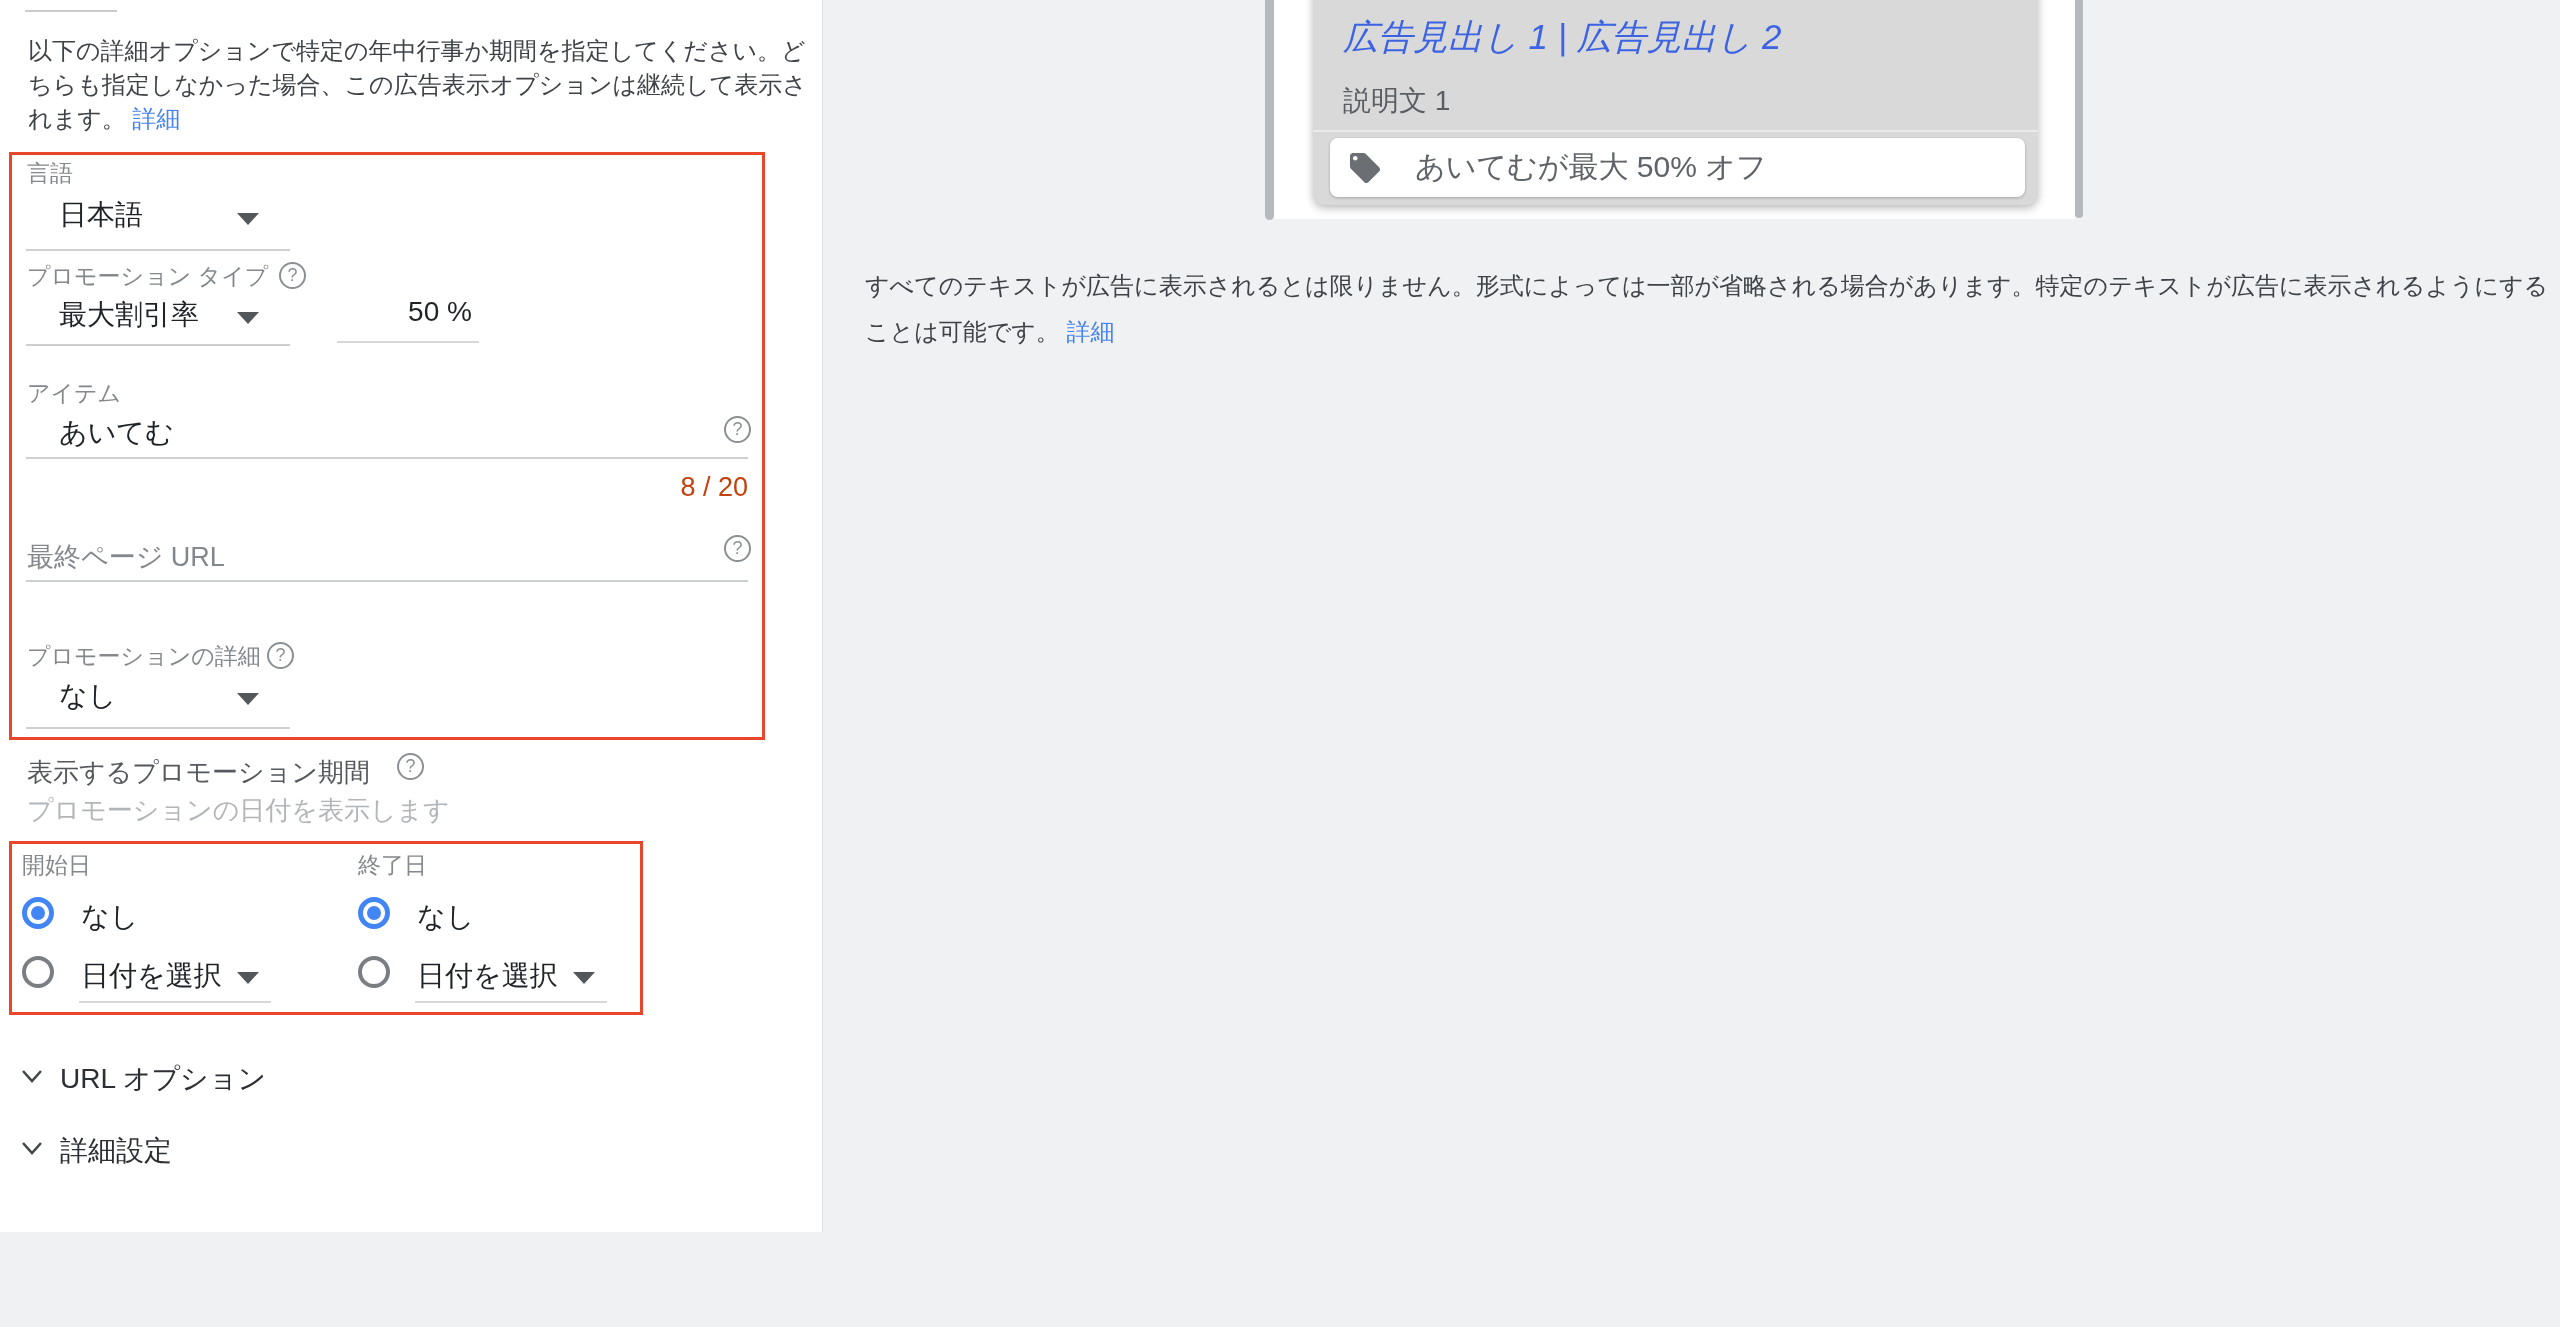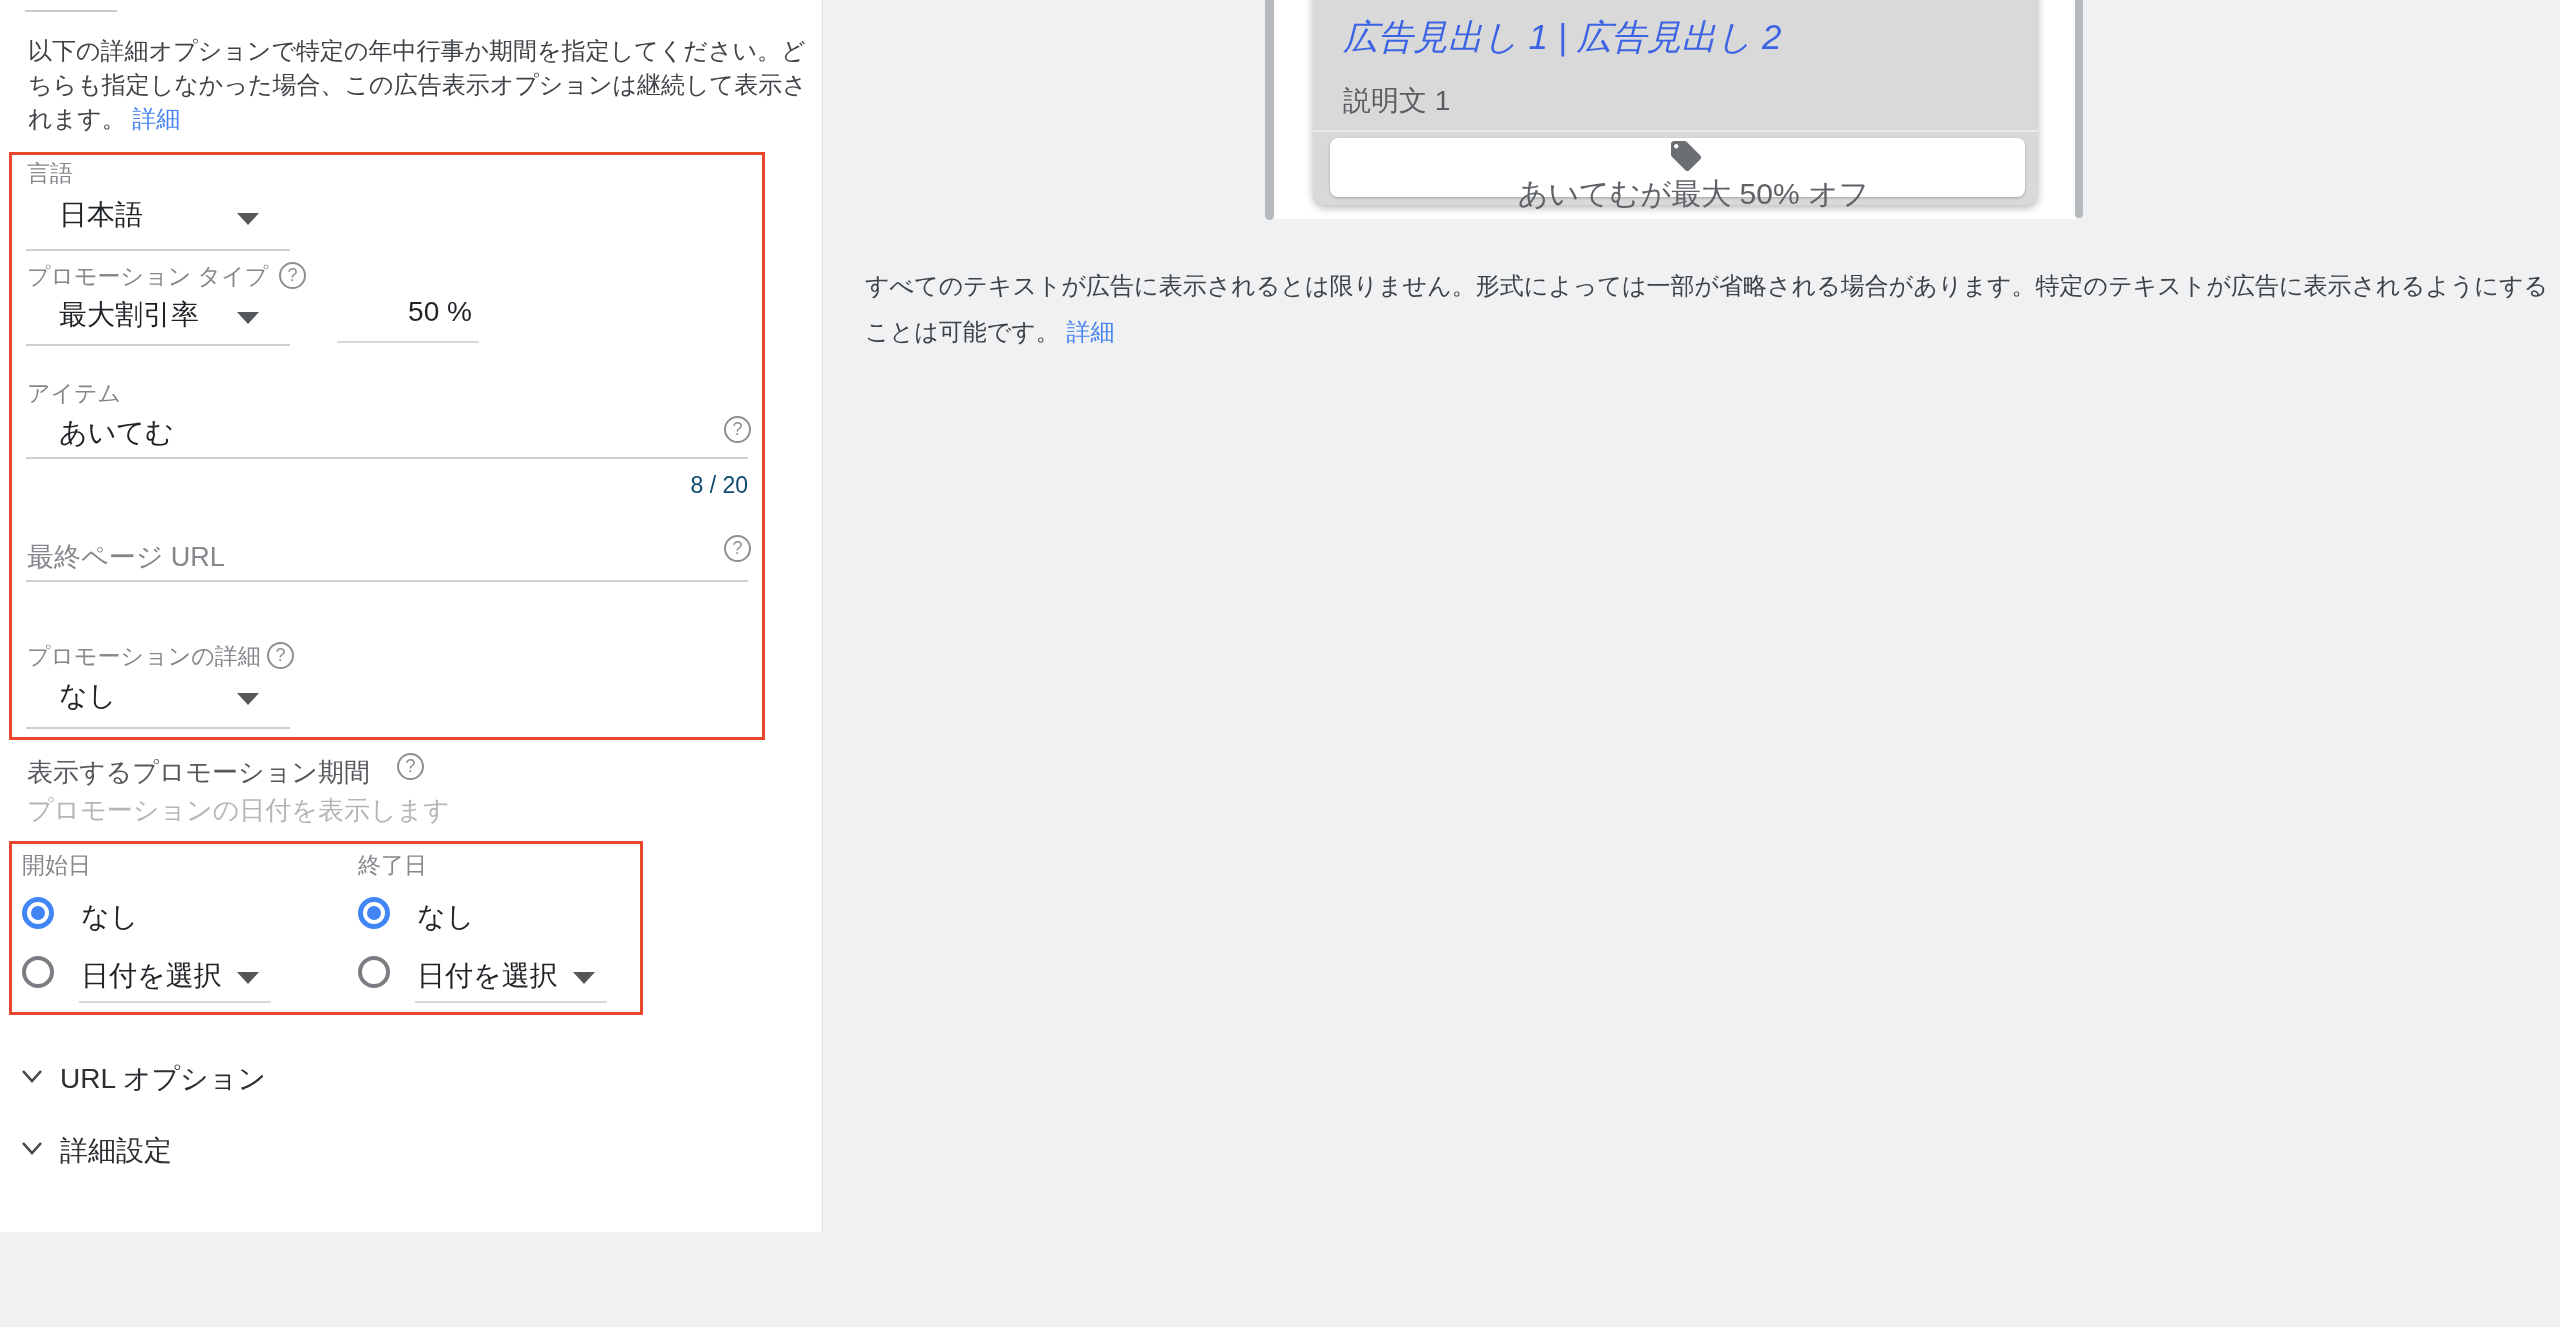--- a/index.html
+++ b/index.html
@@ -18,21 +18,21 @@
   .redbox{position:absolute;border:3px solid #e8472c;box-sizing:border-box;background:transparent;}
   .field-label{font-size:23px;color:#84888c;white-space:nowrap;}
   .field-value{font-size:28px;color:#1f2327;white-space:nowrap;cursor:pointer;margin-left:32px;}
   .placeholder{font-size:27px;color:#84888c;white-space:nowrap;}
   .underline{height:2px;background:#cdd0d2;}
   .dd-arrow{width:0;height:0;border-left:11px solid transparent;border-right:11px solid transparent;
             border-top:12px solid #53575a;cursor:pointer;}
   .help{width:27px;height:27px;border:2px solid #8b8f93;border-radius:50%;box-sizing:border-box;
         color:#8b8f93;font-size:18px;line-height:23px;text-align:center;cursor:pointer;
         background:#fff;}
-  .counter{font-size:23px;color:#0c4a6e;text-align:right;}
+  .counter{font-size:27px;color:#c2410c;text-align:right;}
   .section-head{font-size:26px;color:#55595d;white-space:nowrap;}
   .subnote{font-size:26px;color:#b3b6b9;white-space:nowrap;}
   .radio{width:32px;height:32px;border-radius:50%;box-sizing:border-box;cursor:pointer;
          display:flex;align-items:center;justify-content:center;background:#fff;}
   .radio.sel{border:5px solid #4285f4;}
   .radio.sel .dot{width:14px;height:14px;border-radius:50%;background:#4285f4;}
   .radio.unsel{border:4px solid #7a7e82;}
   .radio-label{font-size:28px;color:#1f2327;cursor:pointer;white-space:nowrap;}
   .expander-label{font-size:28px;color:#2c2f33;cursor:pointer;white-space:nowrap;}
   .chev{stroke:#45484b;stroke-width:2.6;fill:none;}
@@ -50,21 +50,21 @@
   
   .phone-bar{position:absolute;background:#b7babc;border-radius:0 0 5px 5px;}
   .phone-screen{position:absolute;background:#ffffff;}
   .ad-card{position:absolute;left:1313px;top:-24px;width:725px;height:229px;background:#d9d9d9;
            border-radius:12px;box-shadow:0 3px 8px rgba(0,0,0,0.28);}
   .ad-headline{position:absolute;left:30px;top:38px;font-size:35px;color:#3b63e3;white-space:nowrap;font-style:italic;}
   .ad-desc{position:absolute;left:30px;top:106px;font-size:28px;color:#5a5e62;white-space:nowrap;}
   .ad-divider{position:absolute;left:0;top:154px;width:725px;height:2px;background:#e9eaea;}
   .promo-pill{position:absolute;left:17px;top:162px;width:695px;height:59px;background:#ffffff;
               border-radius:8px;box-shadow:0 1px 3px rgba(0,0,0,0.25);
-              display:flex;align-items:center;flex-direction:column;}
+              display:flex;align-items:center;}
   .promo-pill .tag{margin-left:17px;flex:0 0 auto;}
   .promo-text{margin-left:32px;font-size:30px;color:#5f6368;white-space:nowrap;}
   .disclaimer{position:absolute;left:865px;top:239px;width:1760px;font-size:24px;line-height:46px;
               color:#3f4347;white-space:pre-line;}
 </style>
 </head>
 <body>
 
 <div class="screen">
 

